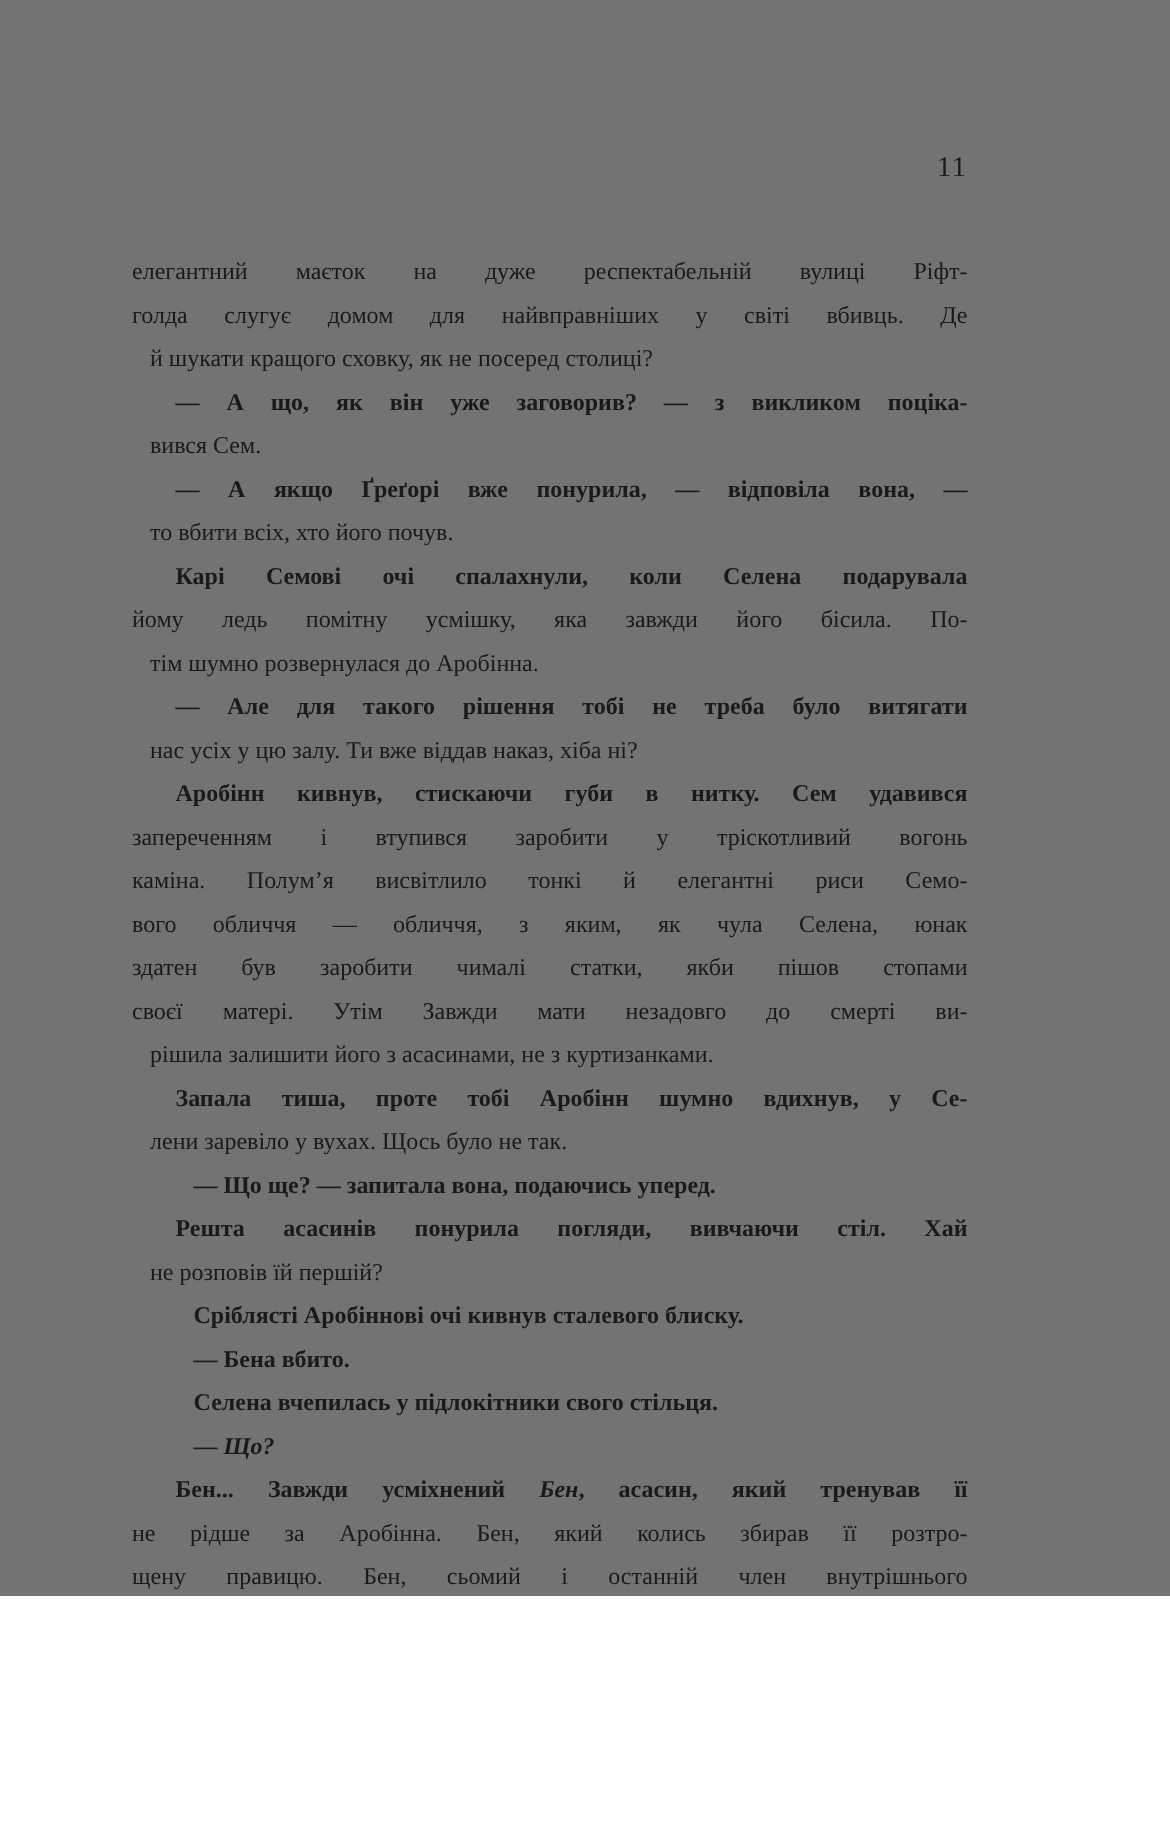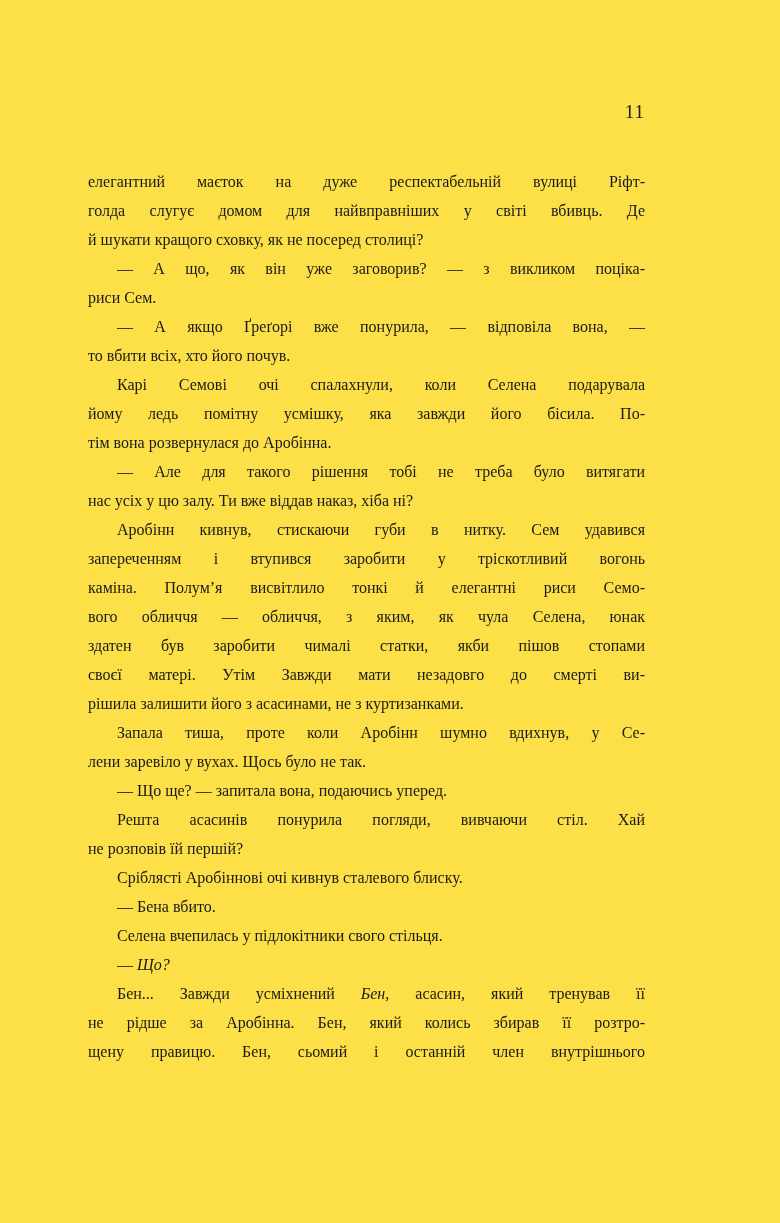--- a/index.html
+++ b/index.html
@@ -3,22 +3,22 @@
 <meta charset="utf-8">
 <style>
   html, body {
     margin: 0;
     padding: 0;
     background: #ffffff;
   }
   .page {
     position: relative;
     width: 780px;
-    height: 1223px;
-    background: #fde047;
+    height: 1064px;
+    background: #737373;
     overflow: hidden;
     font-family: "Liberation Serif", "DejaVu Serif", serif;
     color: #1a1a1a;
   }
   .page-number {
     position: absolute;
     top: 101px;
     left: 88px;
     width: 557px;
     text-align: right;
@@ -37,67 +37,69 @@
   .paragraph {
     margin: 0;
   }
   .line {
     text-align: justify;
     text-align-last: justify;
   }
   .line.rag {
     text-align: left;
     text-align-last: left;
+    margin-left: 12px;
   }
   .line.ind {
     padding-left: 29px;
+    font-weight: bold;
   }
   .em {
     font-style: italic;
   }
 </style>
 </head>
 <body>
 
 <div class="page">
   <div class="page-number">11</div>
   <div class="text-block">
       <div class="paragraph">
         <div class="line"><span>елегантний маєток на дуже респектабельній вулиці Ріфт-</span></div>
         <div class="line"><span>голда слугує домом для найвправніших у світі вбивць. Де</span></div>
         <div class="line rag"><span>й шукати кращого сховку, як не посеред столиці?</span></div>
       </div>
       <div class="paragraph">
         <div class="line ind"><span>— А що, як він уже заговорив? — з викликом поціка-</span></div>
-        <div class="line rag"><span>риси Сем.</span></div>
+        <div class="line rag"><span>вився Сем.</span></div>
       </div>
       <div class="paragraph">
         <div class="line ind"><span>— А якщо Ґреґорі вже понурила, — відповіла вона, —</span></div>
         <div class="line rag"><span>то вбити всіх, хто його почув.</span></div>
       </div>
       <div class="paragraph">
         <div class="line ind"><span>Карі Семові очі спалахнули, коли Селена подарувала</span></div>
         <div class="line"><span>йому ледь помітну усмішку, яка завжди його бісила. По-</span></div>
-        <div class="line rag"><span>тім вона розвернулася до Аробінна.</span></div>
+        <div class="line rag"><span>тім шумно розвернулася до Аробінна.</span></div>
       </div>
       <div class="paragraph">
         <div class="line ind"><span>— Але для такого рішення тобі не треба було витягати</span></div>
         <div class="line rag"><span>нас усіх у цю залу. Ти вже віддав наказ, хіба ні?</span></div>
       </div>
       <div class="paragraph">
         <div class="line ind"><span>Аробінн кивнув, стискаючи губи в нитку. Сем удавився</span></div>
         <div class="line"><span>запереченням і втупився заробити у тріскотливий вогонь</span></div>
         <div class="line"><span>каміна. Полум’я висвітлило тонкі й елегантні риси Семо-</span></div>
         <div class="line"><span>вого обличчя — обличчя, з яким, як чула Селена, юнак</span></div>
         <div class="line"><span>здатен був заробити чималі статки, якби пішов стопами</span></div>
         <div class="line"><span>своєї матері. Утім Завжди мати незадовго до смерті ви-</span></div>
         <div class="line rag"><span>рішила залишити його з асасинами, не з куртизанками.</span></div>
       </div>
       <div class="paragraph">
-        <div class="line ind"><span>Запала тиша, проте коли Аробінн шумно вдихнув, у Се-</span></div>
+        <div class="line ind"><span>Запала тиша, проте тобі Аробінн шумно вдихнув, у Се-</span></div>
         <div class="line rag"><span>лени заревіло у вухах. Щось було не так.</span></div>
       </div>
       <div class="paragraph">
         <div class="line rag ind"><span>— Що ще? — запитала вона, подаючись уперед.</span></div>
       </div>
       <div class="paragraph">
         <div class="line ind"><span>Решта асасинів понурила погляди, вивчаючи стіл. Хай</span></div>
         <div class="line rag"><span>не розповів їй першій?</span></div>
       </div>
       <div class="paragraph">

